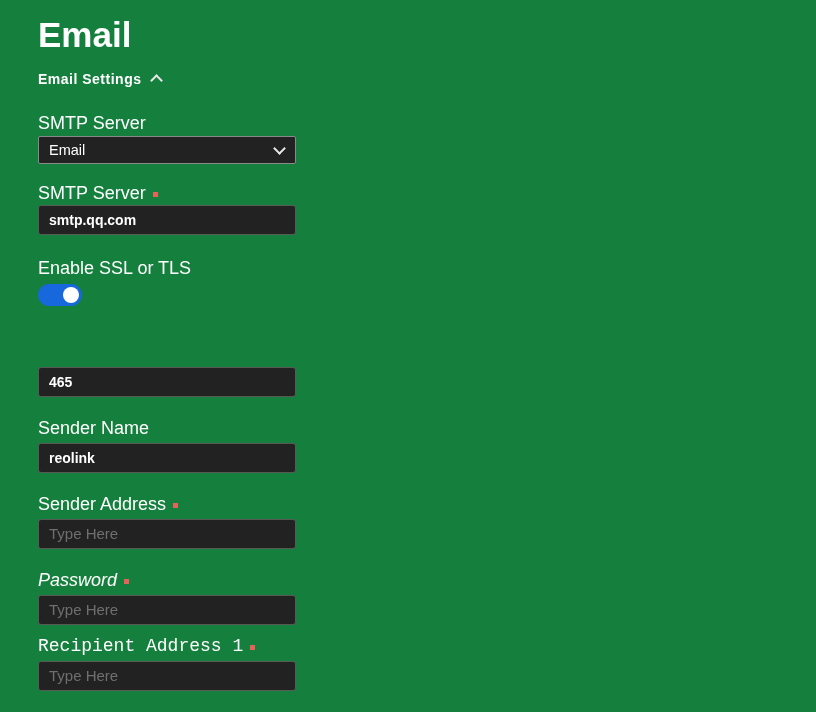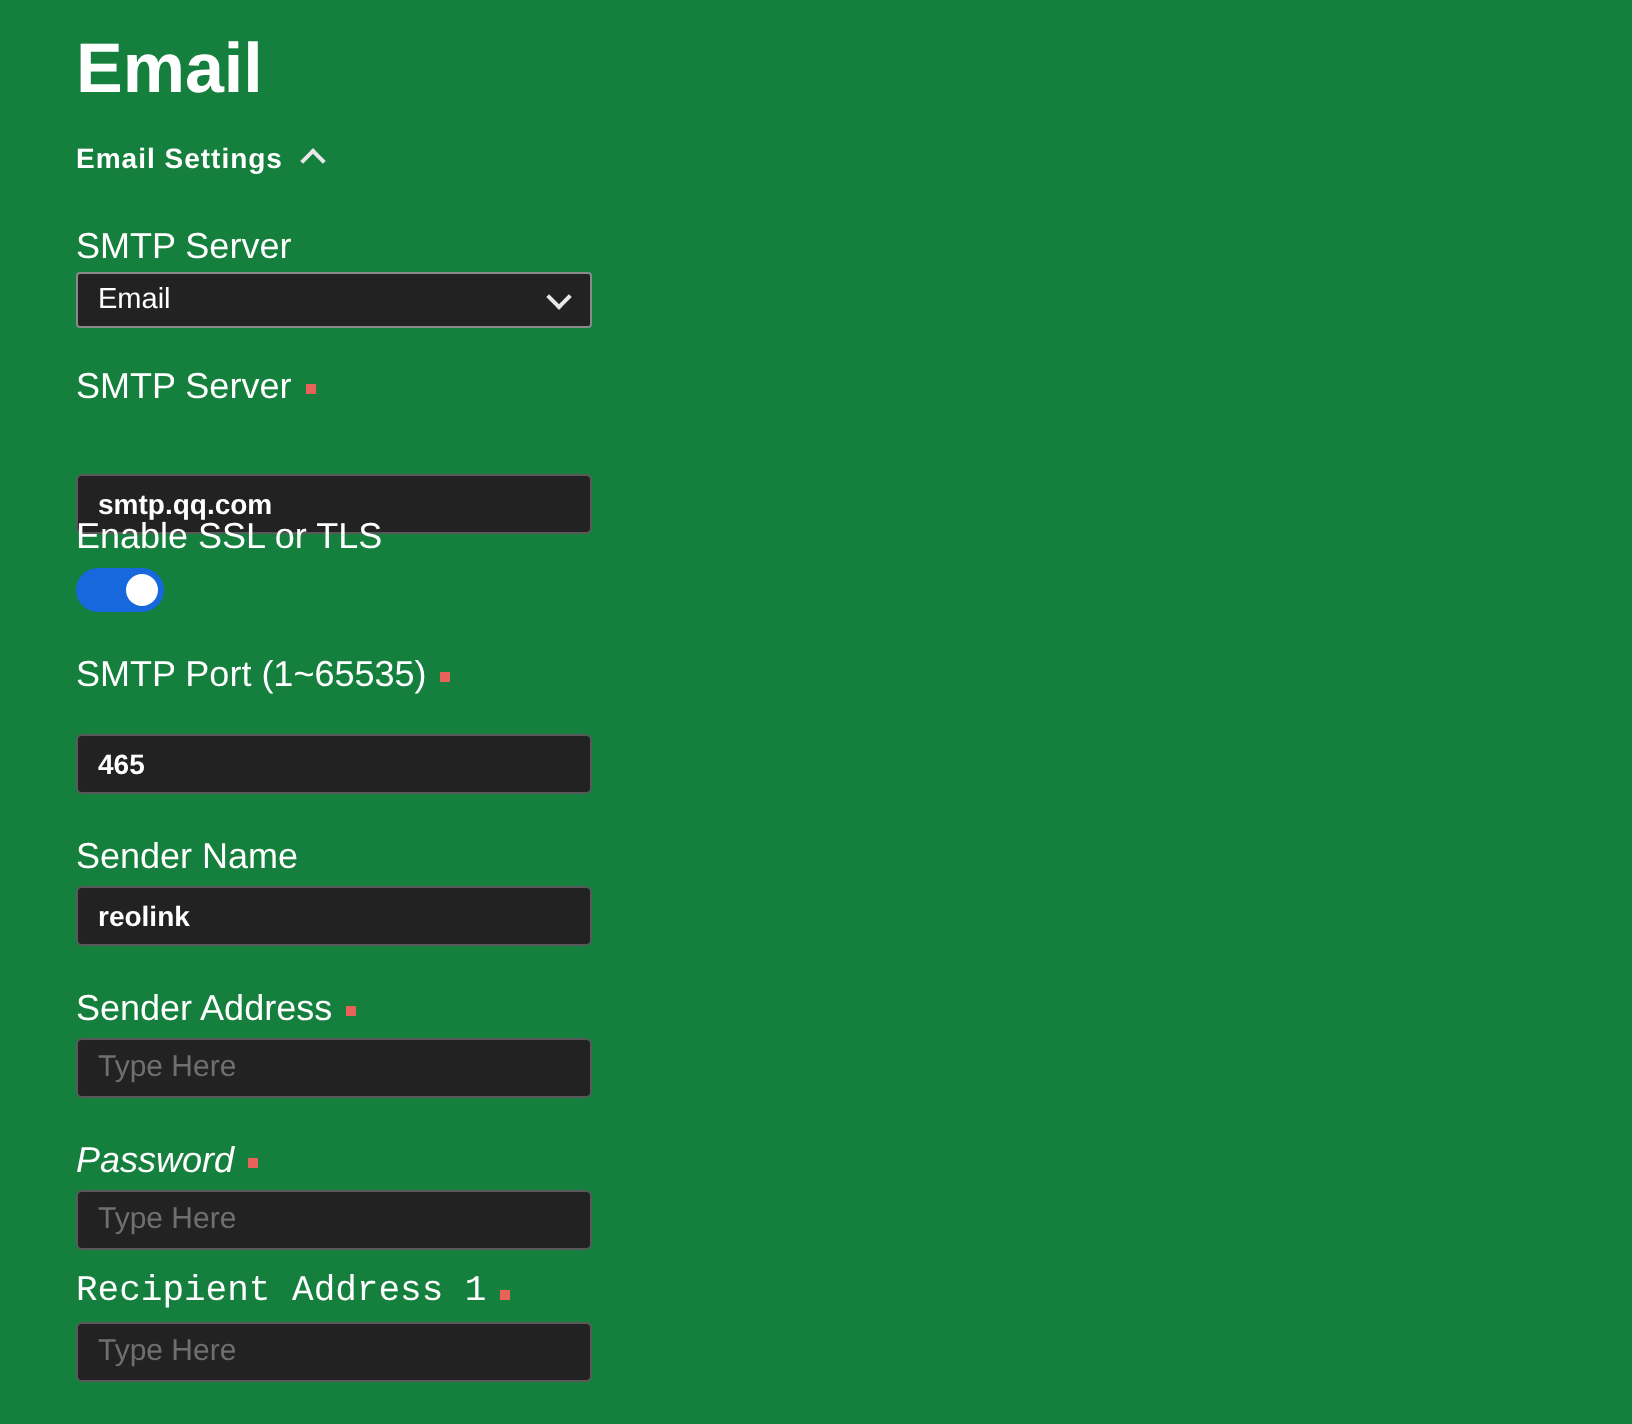--- a/index.html
+++ b/index.html
@@ -192,41 +192,35 @@
       <span class="select-arrow chev down"></span>
     </div>
   </div>
 
   <div class="r" style="top:184px;">
     <div class="label">
       <span>SMTP Server</span>
       <i class="req-dot"></i>
     </div>
   </div>
-  <div class="r" style="top:205px;margin-top:32px;">
+  <div class="r" style="top:205px;">
     <input class="control text-value" type="text" value="smtp.qq.com" style="">
   </div>
 
   <div class="r" style="top:259px;">
     <div class="label">
       <span>Enable SSL or TLS</span>
     </div>
   </div>
   <div class="r" style="top:284px;">
     <div class="toggle">
       <span class="knob"></span>
     </div>
   </div>
 
-  <div class="r" style="top:328px;">
-    <div class="label">
-      <span>SMTP Port (1~65535)</span>
-      <i class="req-dot"></i>
-    </div>
-  </div>
   <div class="r" style="top:367px;">
     <input class="control text-value" type="text" value="465" style="">
   </div>
 
   <div class="r" style="top:419px;">
     <div class="label">
       <span>Sender Name</span>
     </div>
   </div>
   <div class="r" style="top:443px;border-radius:10px;">

